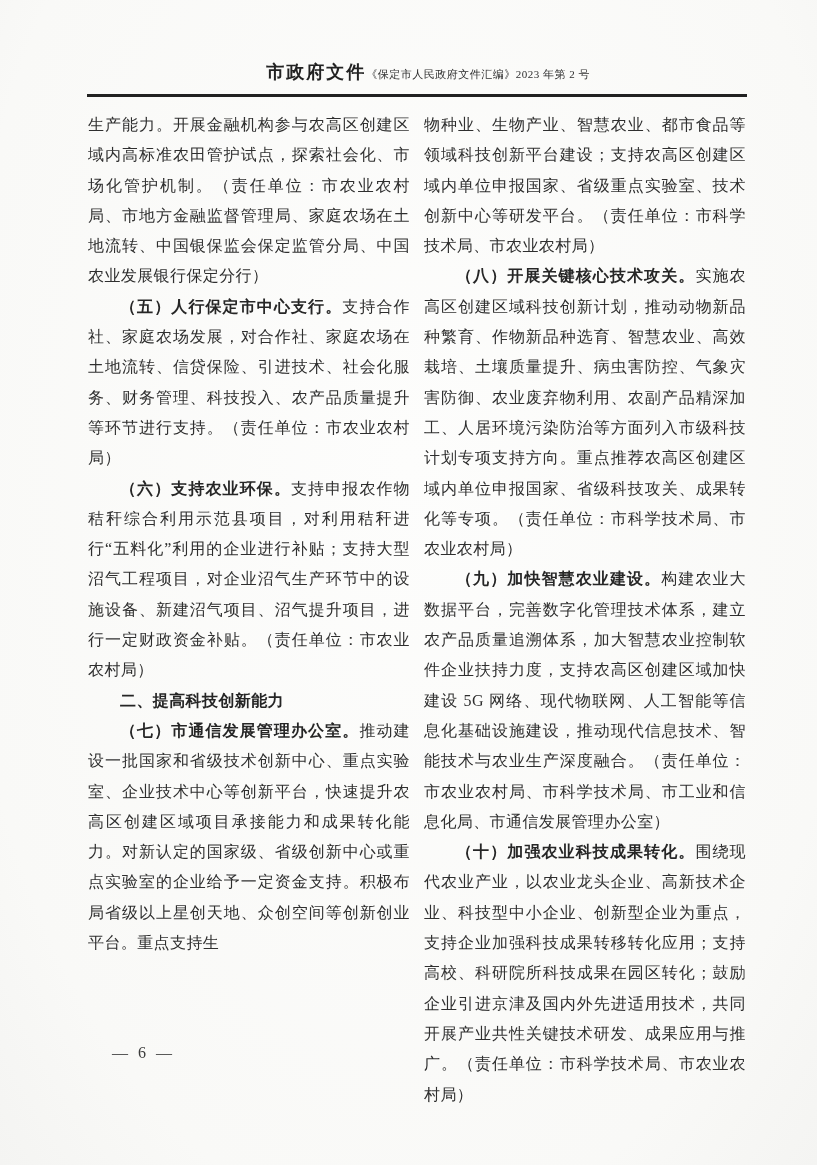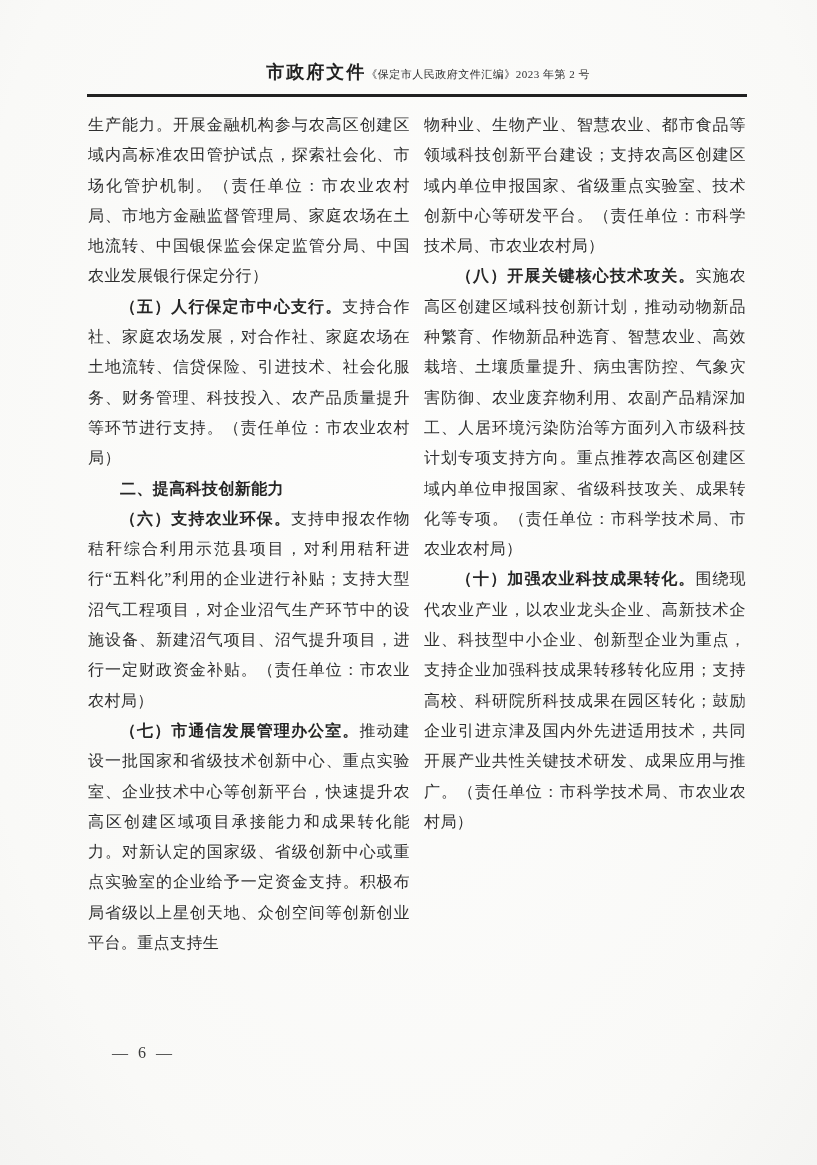--- a/index.html
+++ b/index.html
@@ -59,27 +59,28 @@
     <span class="header-left">市政府文件</span>
     <span class="header-right">《保定市人民政府文件汇编》2023 年第 2 号</span>
   </div>
 
   <div class="rule"></div>
 
   <div class="columns">
     <div class="col" id="col-left">
         <p class="para continuation">生产能力。开展金融机构参与农高区创建区域内高标准农田管护试点，探索社会化、市场化管护机制。（责任单位：市农业农村局、市地方金融监督管理局、家庭农场在土地流转、中国银保监会保定监管分局、中国农业发展银行保定分行）</p>
         <p class="para item"><b class="lead">（五）人行保定市中心支行。</b>支持合作社、家庭农场发展，对合作社、家庭农场在土地流转、信贷保险、引进技术、社会化服务、财务管理、科技投入、农产品质量提升等环节进行支持。（责任单位：市农业农村局）</p>
+        <p class="para item"><b class="lead">（六）支持农业环保。</b>支持申报农作物秸秆综合利用示范县项目，对利用秸秆进行“五料化”利用的企业进行补贴；支持大型沼气工程项目，对企业沼气生产环节中的设施设备、新建沼气项目、沼气提升项目，进行一定财政资金补贴。（责任单位：市农业农村局）</p>
         <p class="para heading">二、提高科技创新能力</p>
-        <p class="para item"><b class="lead">（六）支持农业环保。</b>支持申报农作物秸秆综合利用示范县项目，对利用秸秆进行“五料化”利用的企业进行补贴；支持大型沼气工程项目，对企业沼气生产环节中的设施设备、新建沼气项目、沼气提升项目，进行一定财政资金补贴。（责任单位：市农业农村局）</p>
         <p class="para item"><b class="lead">（七）市通信发展管理办公室。</b>推动建设一批国家和省级技术创新中心、重点实验室、企业技术中心等创新平台，快速提升农高区创建区域项目承接能力和成果转化能力。对新认定的国家级、省级创新中心或重点实验室的企业给予一定资金支持。积极布局省级以上星创天地、众创空间等创新创业平台。重点支持生</p>
       </div>
     <div class="col" id="col-right">
         <p class="para continuation">物种业、生物产业、智慧农业、都市食品等领域科技创新平台建设；支持农高区创建区域内单位申报国家、省级重点实验室、技术创新中心等研发平台。（责任单位：市科学技术局、市农业农村局）</p>
         <p class="para item"><b class="lead">（八）开展关键核心技术攻关。</b>实施农高区创建区域科技创新计划，推动动物新品种繁育、作物新品种选育、智慧农业、高效栽培、土壤质量提升、病虫害防控、气象灾害防御、农业废弃物利用、农副产品精深加工、人居环境污染防治等方面列入市级科技计划专项支持方向。重点推荐农高区创建区域内单位申报国家、省级科技攻关、成果转化等专项。（责任单位：市科学技术局、市农业农村局）</p>
+        <p class="para item"><b class="lead">（九）加快智慧农业建设。</b>构建农业大数据平台，完善数字化管理技术体系，建立农产品质量追溯体系，加大智慧农业控制软件企业扶持力度，支持农高区创建区域加快建设 5G 网络、现代物联网、人工智能等信息化基础设施建设，推动现代信息技术、智能技术与农业生产深度融合。（责任单位：市农业农村局、市科学技术局、市工业和信息化局、市通信发展管理办公室）</p>
         <p class="para item"><b class="lead">（十）加强农业科技成果转化。</b>围绕现代农业产业，以农业龙头企业、高新技术企业、科技型中小企业、创新型企业为重点，支持企业加强科技成果转移转化应用；支持高校、科研院所科技成果在园区转化；鼓励企业引进京津及国内外先进适用技术，共同开展产业共性关键技术研发、成果应用与推广。（责任单位：市科学技术局、市农业农村局）</p>
       </div>
   </div>
 
   <div class="footer-row">
     <span>— 6 —</span>
   </div>
 
 </div>
 

